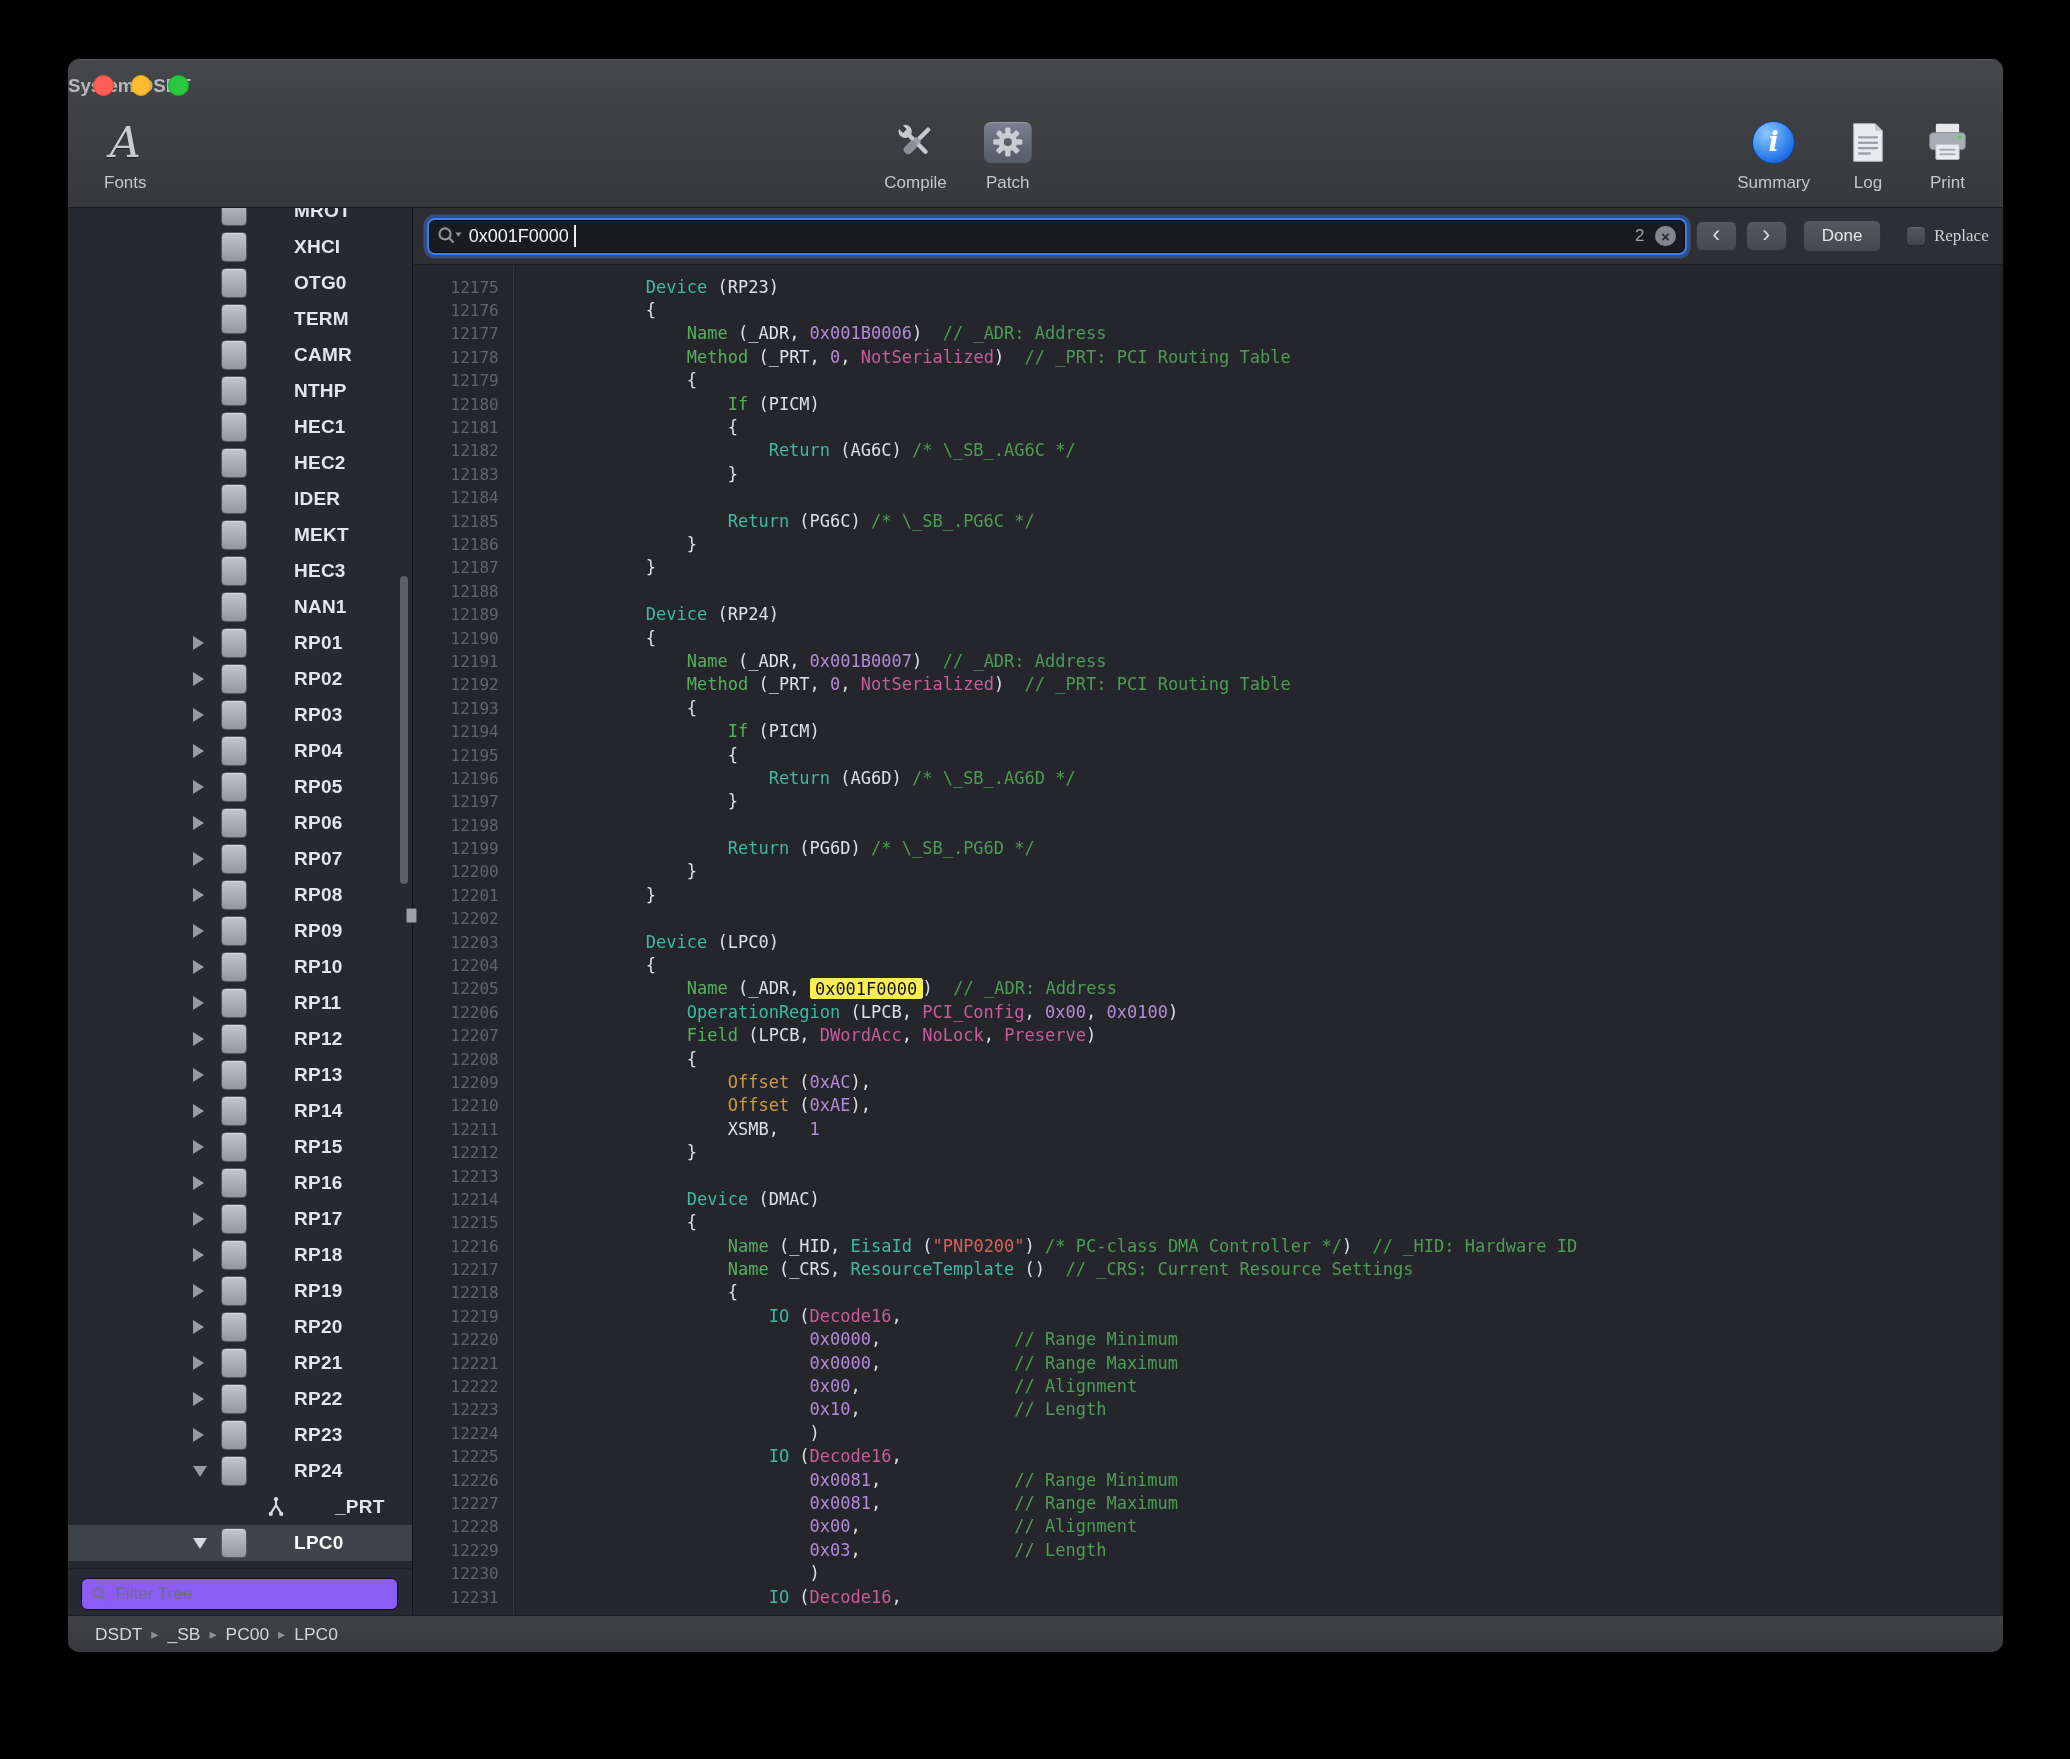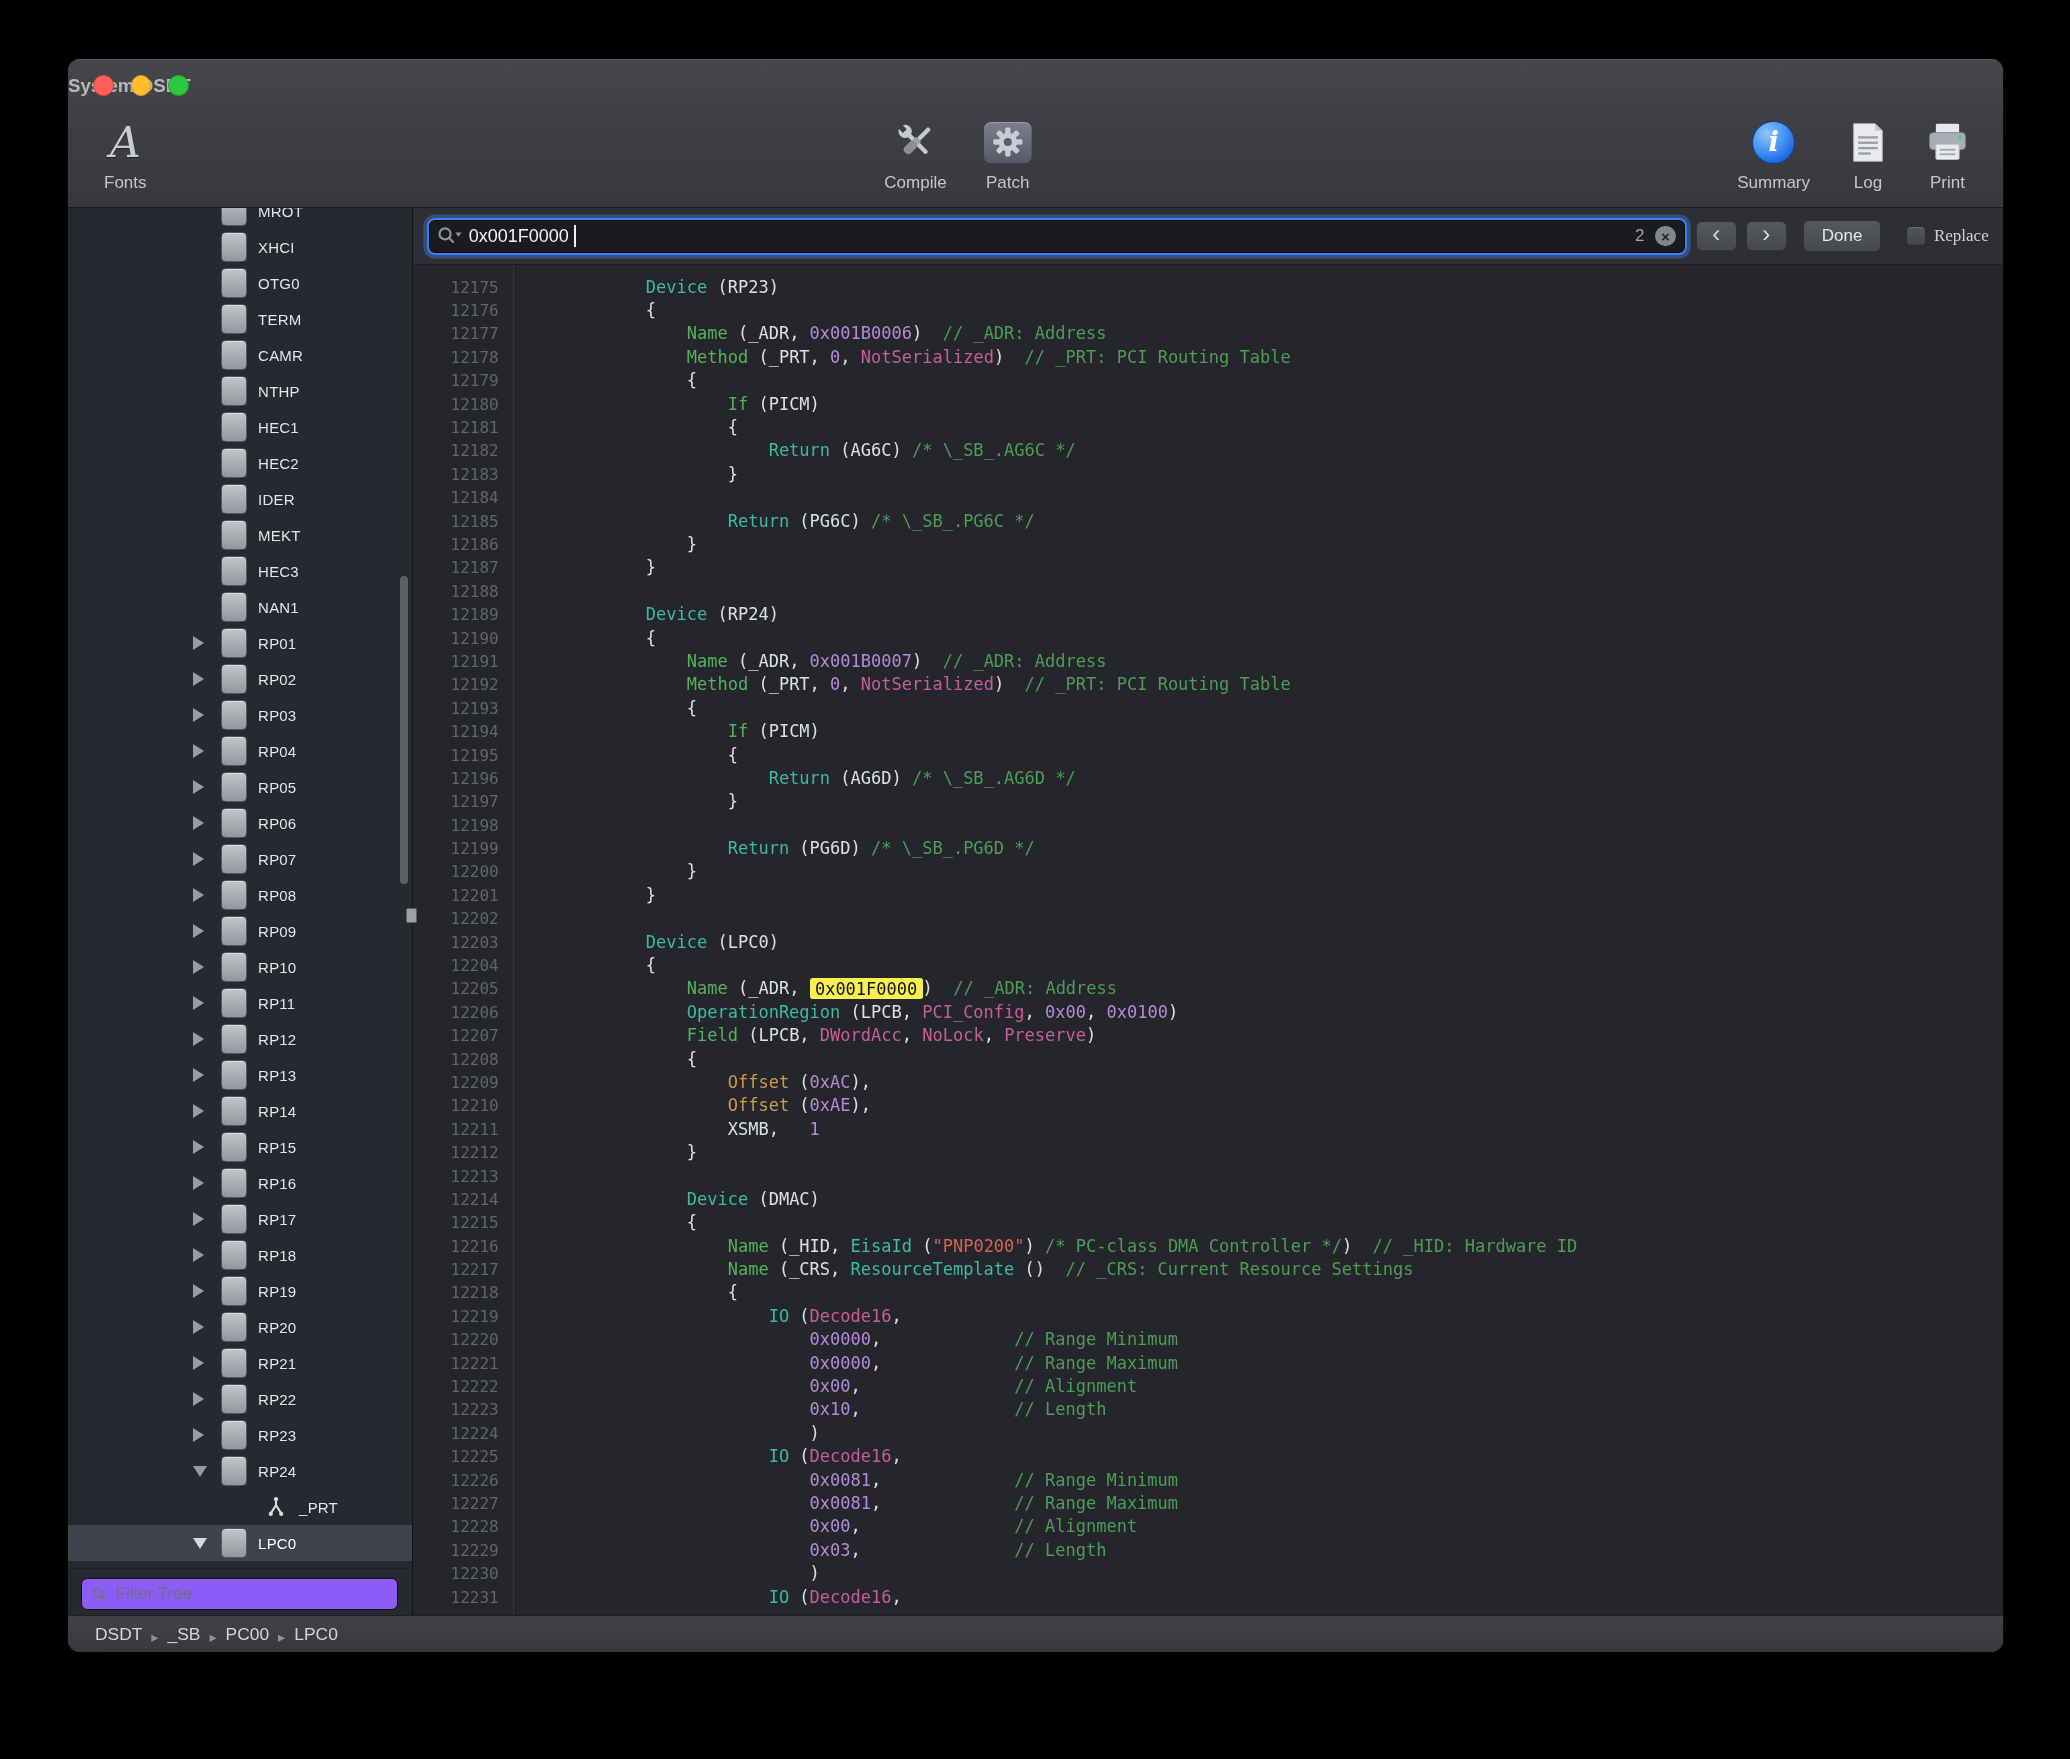--- a/index.html
+++ b/index.html
@@ -49,21 +49,21 @@
   .tree-row.selected{background:var(--selected-row-bg,#3E434C);}
   .tree-row.selected .tree-label{color:#fff;}
   .disc{width:23px;flex:0 0 23px;height:100%;display:flex;align-items:center;}
   .disc.col::before{content:"";width:0;height:0;border-left:11.6px solid #989CA2;border-top:7.1px solid transparent;border-bottom:7.1px solid transparent;}
   .disc.exp::before{content:"";width:0;height:0;border-top:11.6px solid #989CA2;border-left:7.1px solid transparent;border-right:7.1px solid transparent;}
   .tree-row.selected .disc.exp::before{border-top-color:#D7D9DC;}
   .icon-doc{width:24px;height:28px;flex:0 0 24px;margin:0 11.6px 0 4.5px;border-radius:4.5px;
     background:linear-gradient(180deg,#C2C5CA,#93969C);border:0.9px solid #54575C;
     box-shadow:inset 0 0.9px 0 rgba(255,255,255,.4);}
   .icon-method{width:24px;height:24px;flex:0 0 24px;margin:0 11.6px 0 4.5px;display:flex;align-items:center;justify-content:center;}
-  .tree-label{font-size:15px;font-weight:400;color:#E3E5E8;letter-spacing:0.2px;}
+  .tree-label{font-size:19px;font-weight:700;color:#E3E5E8;letter-spacing:0.2px;margin-left:36px;}
   .sb-thumb{position:absolute;right:3.6px;top:368px;width:8px;height:308px;border-radius:4.5px;background:#5D6066;}
   .split-grip{position:absolute;right:-5.3px;top:700px;width:9.8px;height:13.4px;background:#9DA0A5;border:0.9px solid #5E6165;border-radius:1.8px;z-index:5;}
   .filter-zone{position:absolute;bottom:0;left:0;right:0;height:48px;padding:9px 14.3px 0 12.5px;box-sizing:border-box;border-top:0.9px solid #1E2024;}
   .filter-field{height:30px;background:#8b5cf6;border:0.9px solid #101113;border-radius:6.2px;display:flex;align-items:center;padding:0 9px;gap:7.1px;}
   .filter-field input{flex:1;background:none;border:none;outline:none;color:#D8DADD;font-size:17px;font-family:"Liberation Sans",sans-serif;}
   .filter-field input::placeholder{color:#6E7278;}
   
   .editor{flex:1;min-width:0;display:flex;flex-direction:column;background:#24262B;}
   .findbar{flex:0 0 57px;height:57px;background:#2D2F34;border-bottom:0.9px solid #1C1D20;display:flex;align-items:center;padding:0 14.3px;gap:9px;box-sizing:border-box;}
   .search-field{flex:1;height:37px;box-sizing:border-box;border-radius:8px;background:#191B1E;
@@ -507,21 +507,21 @@
             <div class="code-line"><span class="ln">12228</span><span class="lc"><span class="tk-p">                            </span><span class="tk-n">0x00</span><span class="tk-p">,               </span><span class="tk-c">// Alignment</span></span></div>
             <div class="code-line"><span class="ln">12229</span><span class="lc"><span class="tk-p">                            </span><span class="tk-n">0x03</span><span class="tk-p">,               </span><span class="tk-c">// Length</span></span></div>
             <div class="code-line"><span class="ln">12230</span><span class="lc"><span class="tk-p">                            )</span></span></div>
             <div class="code-line"><span class="ln">12231</span><span class="lc"><span class="tk-p">                        </span><span class="tk-t">IO</span><span class="tk-p"> (</span><span class="tk-m">Decode16</span><span class="tk-p">,</span></span></div>
           </div>
       </div>
     </div>
   </div>
 
   <div class="statusbar">
-    <div class="breadcrumb" style="display:flex;align-items:flex-end;">
+    <div class="breadcrumb" style="display:flex;align-items:center;">
         <span class="bc-item">DSDT</span>
         <span class="bc-sep">▸</span>
         <span class="bc-item">_SB</span>
         <span class="bc-sep">▸</span>
         <span class="bc-item">PC00</span>
         <span class="bc-sep">▸</span>
         <span class="bc-item">LPC0</span>
       </div>
   </div>
 </div>

